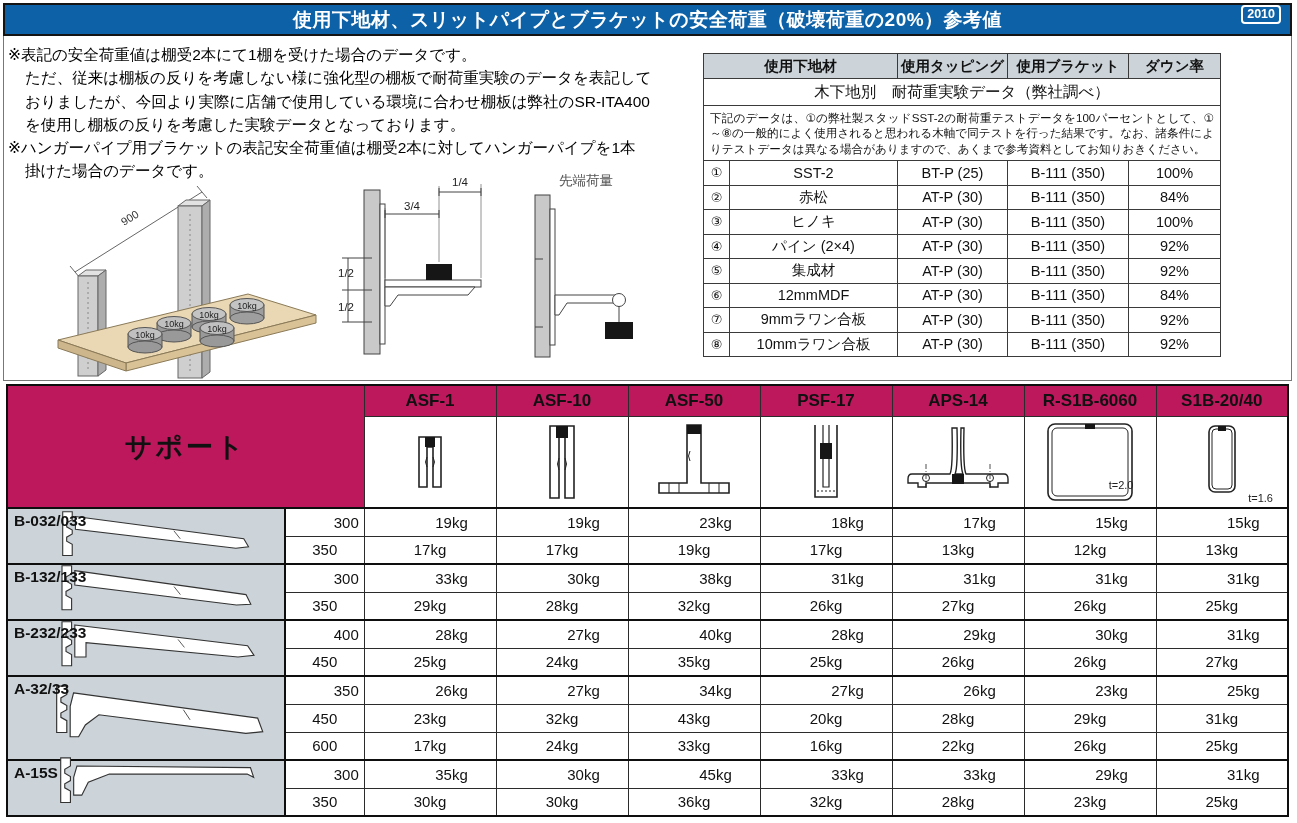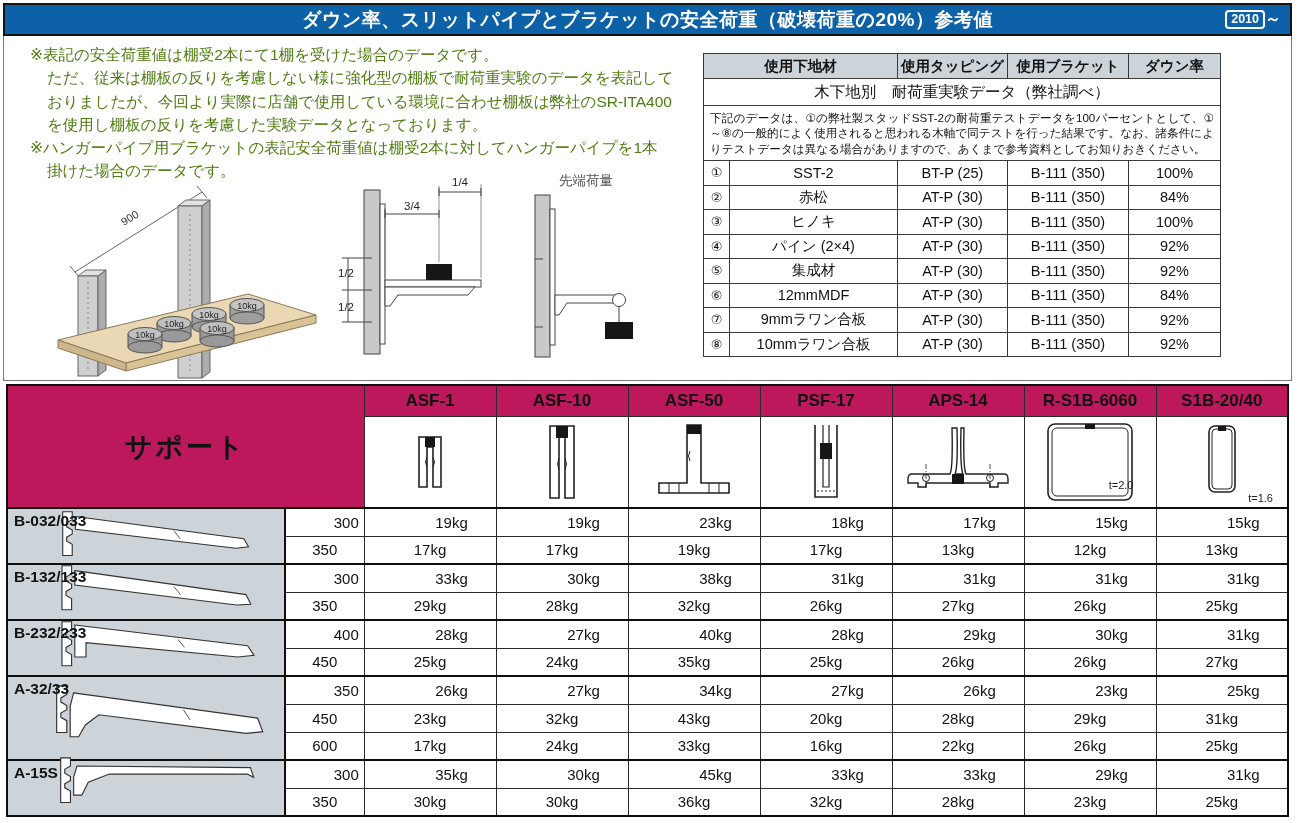--- a/index.html
+++ b/index.html
@@ -7,26 +7,26 @@
     width:1297px;height:823px;position:relative;background:#fff;
     font-family:"Liberation Sans","DejaVu Sans",sans-serif;color:#111;overflow:hidden;
   }
   
   .title-bar{
     position:absolute;left:3px;top:3px;width:1285px;height:29px;
     background:#0d61a6;border:2px solid #141414;
     display:flex;align-items:center;justify-content:center;
   }
   .title-text{color:#fff;font-weight:bold;font-size:19px;letter-spacing:.5px;}
-  .badge-wrap{position:absolute;right:9px;top:0;height:100%;display:flex;align-items:center;}
+  .badge-wrap{position:absolute;right:9px;top:0;height:100%;display:flex;align-items:center;gap:5px;flex-direction:column;}
   .year-badge{color:#fff;border:2px solid #fff;border-radius:4px;font-size:12.5px;font-weight:bold;padding:0 4px;line-height:15px;}
   .tilde{color:#fff;font-weight:bold;font-size:16px;}
   
   .content-frame{position:absolute;left:3px;top:36px;width:1289px;height:345px;border:1px solid #777;border-top:none;box-sizing:border-box;background:#fff;}
-  .notes{position:absolute;left:26px;top:7px;font-size:15.5px;line-height:1.5;color:#4d7c0f;}
+  .notes{position:absolute;left:4px;top:7px;font-size:15.5px;line-height:1.5;color:#000000;}
   .note-line.cont{padding-left:17px;}
   
   table.wood{position:absolute;left:699px;top:17px;width:517px;border-collapse:collapse;table-layout:fixed;background:#fff;}
   .wood th,.wood td{border:1px solid #3a3a3a;box-sizing:border-box;padding:0;margin-left:43px;}
   .wood tr.wtitle td{font-size:15.5px;font-weight:normal;text-align:center;height:27px;}
   .wood tr.wnote td{font-size:11.6px;line-height:1.33;padding:4px 6px;text-align:justify;font-weight:normal;}
   .wood thead th{background:#ccd4da;font-size:14.5px;height:25px;font-weight:bold;}
   .wood tbody td{height:24.5px;text-align:center;font-size:14.5px;}
   .wood td.no{font-size:13px;}
   
@@ -47,21 +47,21 @@
   .support td.size,.support td.val{text-align:center;font-size:15px;height:28px;}
   .tlab{position:absolute;font-size:11px;color:#222;}
   .t20{right:22px;bottom:16px;}
   .t16{right:14px;bottom:3px;}
   svg{display:inline-block;vertical-align:middle;}
 </style>
 </head>
 <body>
 
 <div class="title-bar">
-  <span class="title-text">ダウン率、スリットパイプとブラケットの安全荷重（破壊荷重の20%）参考値</span>
+  <span class="title-text">使用下地材、スリットパイプとブラケットの安全荷重（破壊荷重の20%）参考値</span>
   <span class="badge-wrap">
     <span class="year-badge">2010</span>
     <span class="tilde">～</span>
   </span>
 </div>
 
 <div class="content-frame">
 
   <div class="notes">
       <div class="note-line">※表記の安全荷重値は棚受2本にて1棚を受けた場合のデータです。</div>

